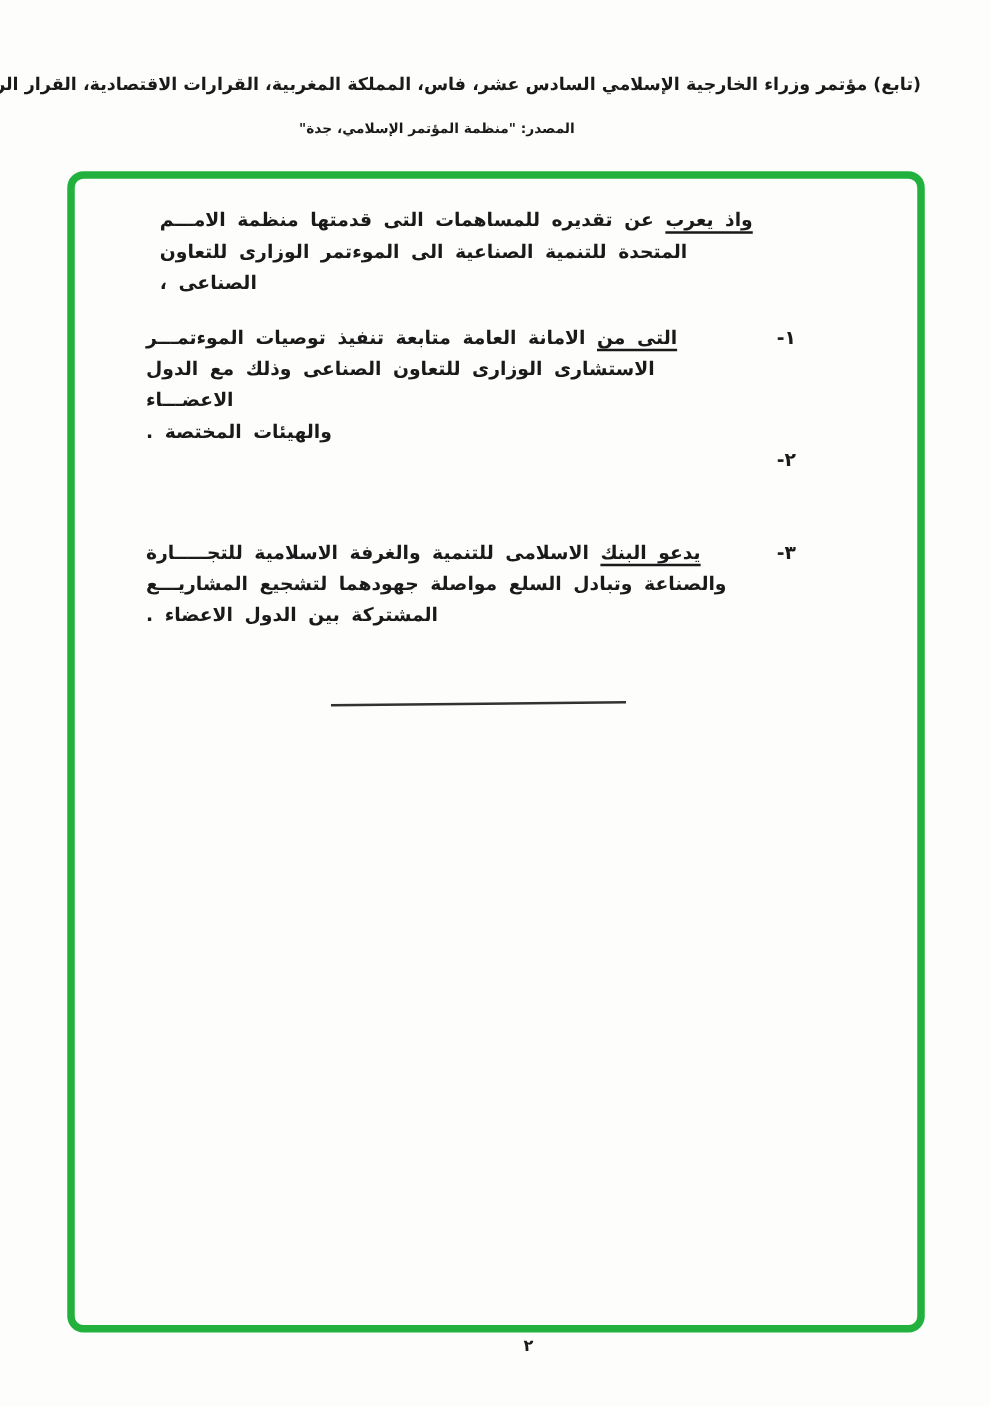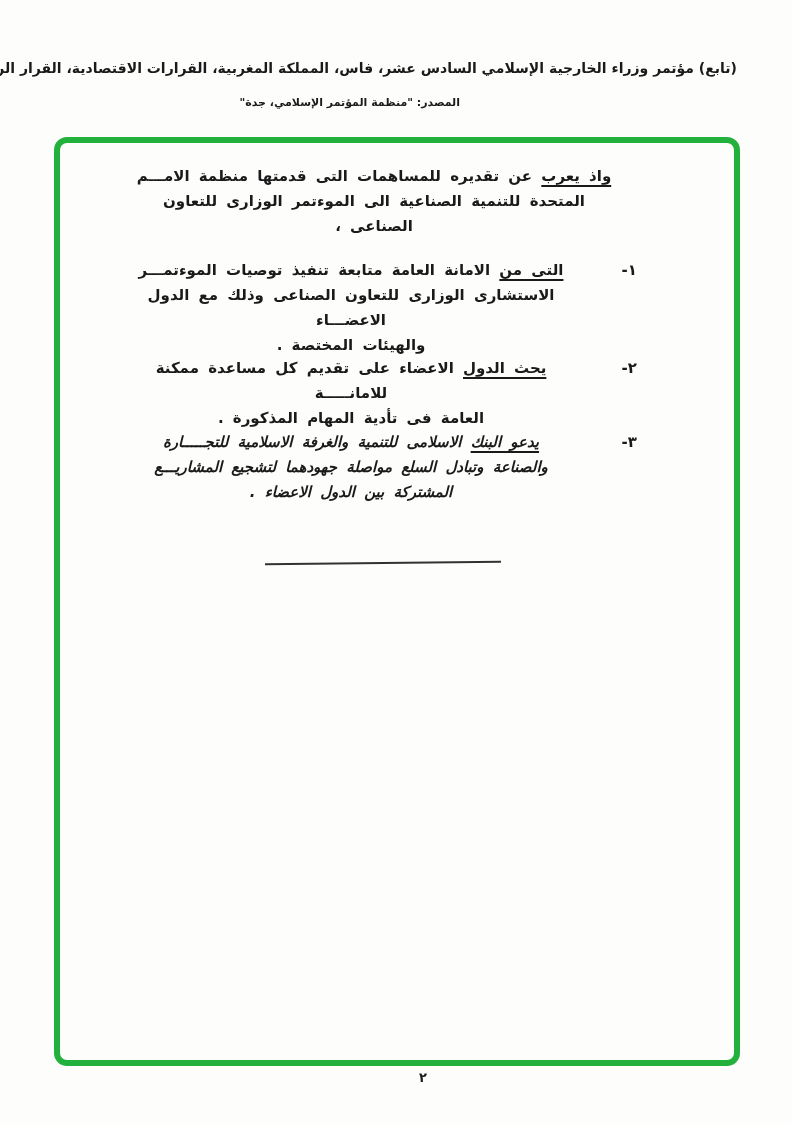--- a/index.html
+++ b/index.html
@@ -19,30 +19,30 @@
   }
   .frame{
     position:absolute; left:54px; top:137px;
     width:674px; height:917px;
     border:6px solid #22b13c; border-radius:13px;
     background:transparent;
   }
   .para{
     position:absolute;
     font-size:15px; font-weight:bold; line-height:25px;
-    text-align:center; white-space:pre-line; word-spacing:4px;
+    text-align:left; white-space:pre-line; word-spacing:4px;
   }
   .preamble{ top:164px; right:172px; width:492px; }
   .num{
     position:absolute; right:155px;
     font-size:15px; font-weight:bold; line-height:25px;
   }
   .n1{ top:258px; } .t1{ top:258px; right:207px; width:468px; }
   .n2{ top:356px; } .t2{ top:356px; right:207px; width:468px; }
-  .n3{ top:430px; } .t3{ top:430px; right:207px; width:468px;font-style:italic; }
+  .n3{ top:430px; } .t3{ top:430px; right:207px; width:468px; }
   .lead{
     text-decoration:underline;
     text-underline-offset:4px;
     text-decoration-thickness:1.5px;
   }
   .divider{
     position:absolute; top:562px; left:265px; width:236px; height:2px;
     background:#1c1c1c; transform:rotate(-0.6deg); opacity:.9;
   }
   .pagenum{
@@ -63,22 +63,20 @@
 
   <div class="para preamble"><span class="lead">واذ يعرب</span><span> عن تقديره للمساهمات التى قدمتها منظمة الامـــم
 المتحدة للتنمية الصناعية الى الموءتمر الوزارى للتعاون الصناعى ،</span></div>
 
   <div class="num n1">١-</div>
   <div class="para t1"><span class="lead">التى من</span><span> الامانة العامة  متابعة تنفيذ توصيات الموءتمـــر
 الاستشارى الوزارى للتعاون الصناعى وذلك مع  الدول الاعضـــاء
 والهيئات المختصة .</span></div>
 
   <div class="num n2">٢-</div>
-  <div class="para t2"><span class="lead">يحث الدول</span><span> الاعضاء على تقديم كل مساعدة ممكنة للامانـــــة
-العامة فى تأدية  المهام المذكورة .</span></div>
 
   <div class="num n3">٣-</div>
   <div class="para t3"><span class="lead">يدعو البنك</span><span> الاسلامى للتنمية والغرفة الاسلامية للتجـــــارة
 والصناعة وتبادل السلع مواصلة جهودهما لتشجيع المشاريـــع
 المشتركة بين الدول الاعضاء .</span></div>
 
   <div class="divider"></div>
 
   <div class="pagenum">٢</div>
 

